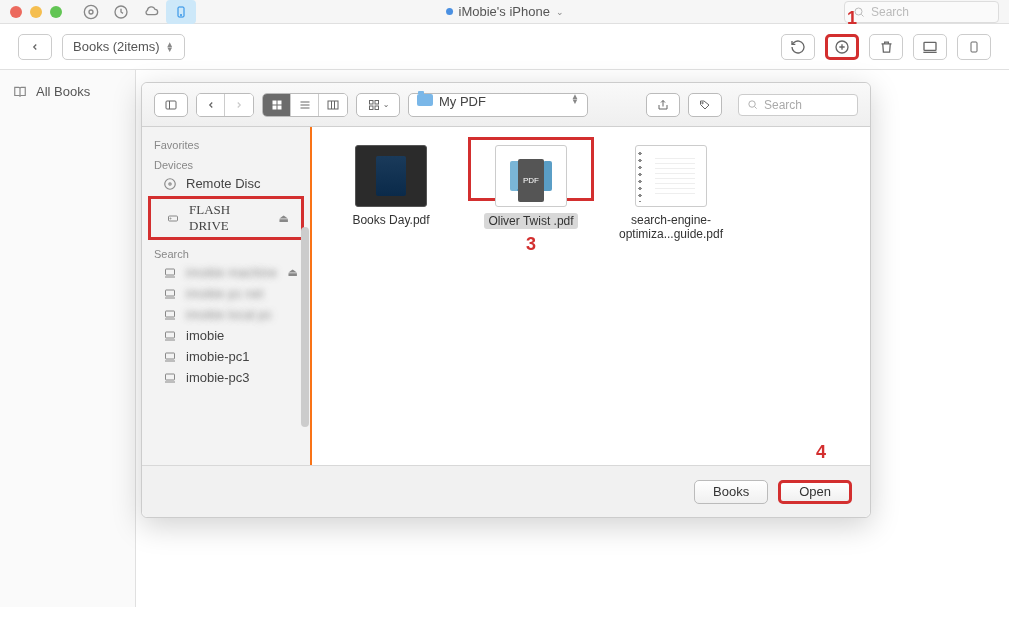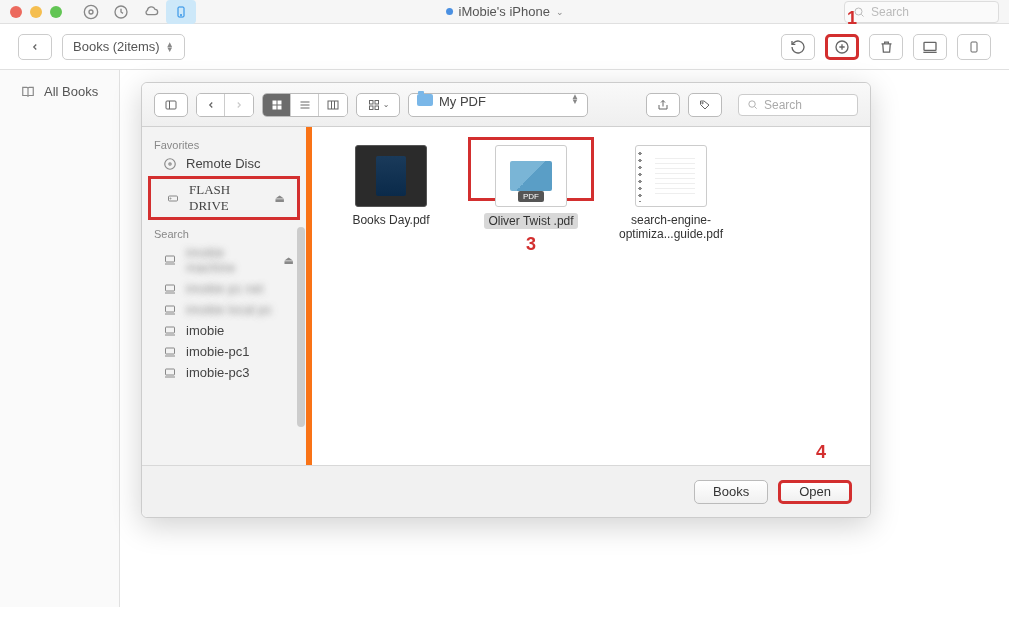--- a/index.html
+++ b/index.html
@@ -87,24 +87,24 @@
       font-weight: bold;
       font-size: 18px;
       color: #d32f2f;
     }
     .red-box { border: 3px solid #d32f2f !important; }
     .content-area {
       display: flex;
       height: calc(100% - 82px);
     }
     .left-panel {
-      width: 120px;
+      width: 136px;
       background: #fafafa;
       border-right: 1px solid #e0e0e0;
-      padding: 10px 8px;
+      padding: 10px 0;
     }
     .left-item {
       display: flex; align-items: center; gap: 8px;
       padding: 4px 12px;
       color: #555;
     }
     .dialog-overlay {
       position: absolute;
       left: 141px;
       top: 82px;
@@ -147,21 +147,21 @@
       border: 1px solid #ccc; border-radius: 4px;
       background: #fff;
       display: flex; align-items: center;
       padding: 0 8px; gap: 6px; color: #aaa;
       font-size: 12px;
     }
     .dialog-body { flex: 1; display: flex; overflow: hidden; }
     .sidebar {
       width: 170px;
       background: #f3f3f3;
-      border-right: 6px solid #f97316;
+      border-right: 2px solid #f97316;
       overflow-y: auto;
       padding-top: 6px;
       position: relative;
     }
     .sidebar::-webkit-scrollbar { width: 12px; }
     .sidebar-section {
       padding: 6px 12px 2px;
       color: #888;
       font-size: 11px;
       font-weight: 500;
@@ -197,21 +197,21 @@
       background: #fff;
       border: 1px solid #ccc;
       border-radius: 3px;
       display: flex; align-items: center; justify-content: center;
       position: relative;
       overflow: hidden;
     }
     .file-thumb.dark { background: #2b2b2b; border-color: #555;}
     .file-thumb .pdf-badge {
       position: absolute; bottom: 4px; left: 50%; transform: translateX(-50%);
-      background: #555; color: #fff; font-size: 8px; padding: 1px 5px; border-radius: 2px;
+      background: #555; color: #fff; font-size: 8px; padding: 17px 5px; border-radius: 2px;
     }
     .file-thumb.spiral::before {
       content: '';
       position: absolute; left: 0; top: 4px; bottom: 4px; width: 8px;
       background-image: radial-gradient(#888 1.5px, transparent 1.5px);
       background-size: 8px 7px;
     }
     .file-thumb .landscape {
       width: 42px; height: 30px;
       background: linear-gradient(135deg, #7ab5d6 50%, #5a9ec6 50%);
@@ -422,20 +422,21 @@
           <circle cx="11" cy="11" r="7"></circle>
           <path d="m21 21-4.35-4.35"></path>
         </svg>
       <span>Search</span>
     </div>
   </div>
 
   <div class="dialog-body">
     <div class="sidebar">
       <div class="sidebar-section">Favorites</div>
+      <div class="sidebar-section">Devices</div>
 
       <div style="position:relative;">
         
       </div>
       <div class="sidebar-item">
         <span class="s-icon">
             <svg width="14" height="14" viewBox="0 0 24 24" fill="none" stroke="currentColor" stroke-width="2">
               <circle cx="12" cy="12" r="9"></circle>
               <circle cx="12" cy="12" r="2"></circle>
             </svg>

